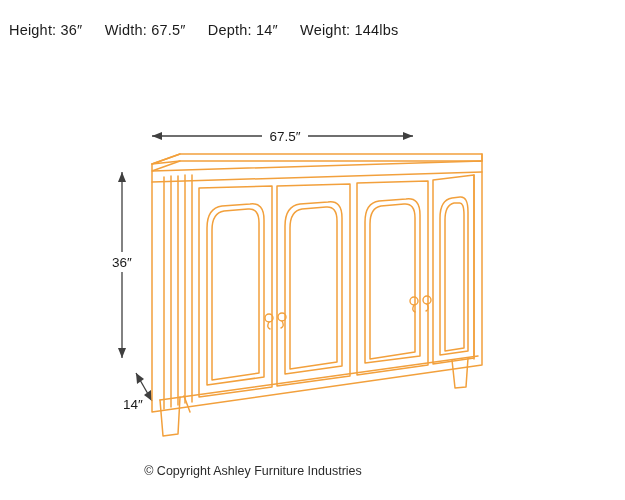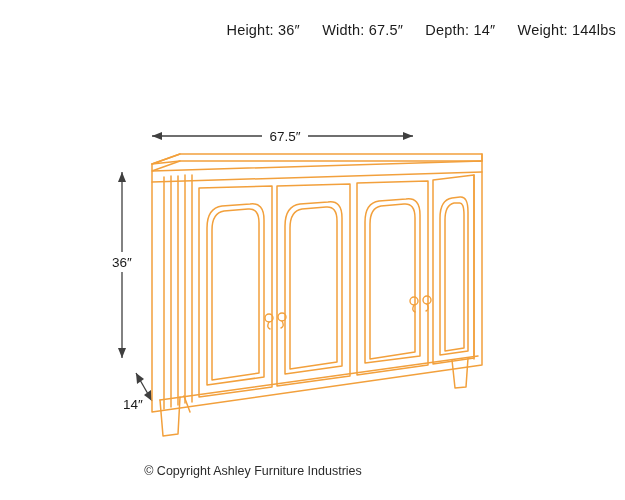--- a/index.html
+++ b/index.html
@@ -13,21 +13,21 @@
     font-family: "Liberation Sans", sans-serif;
     color: #1a1a1a;
     position: relative;
     overflow: hidden;
   }
   #specs-bar {
     position: absolute;
     top: 22px;
     left: 0;
     width: 625px;
-    text-align: right;
+    text-align: left;
     font-size: 14.5px;
     color: #1b1b1b;
     letter-spacing: 0.2px;
   }
   #specs-bar .spec {
     display: inline-block;
     margin: 0 9px;
     white-space: nowrap;
   }
   #diagram-area {

